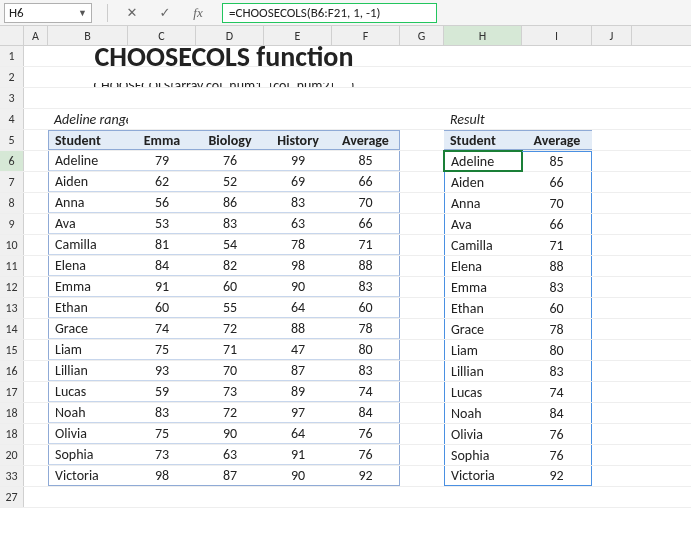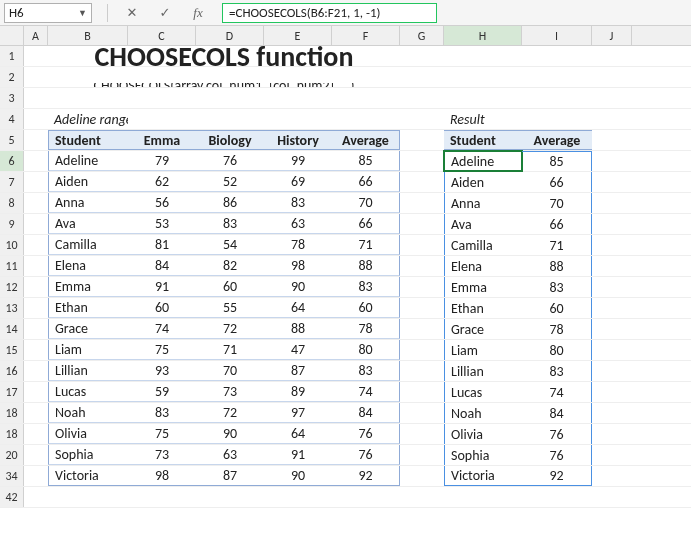--- a/index.html
+++ b/index.html
@@ -427,34 +427,34 @@
         <div class="cell cC src-rowline">73</div>
         <div class="cell cD src-rowline">63</div>
         <div class="cell cE src-rowline">91</div>
         <div class="cell cF src-right src-rowline">76</div>
         <div class="cell cG"></div>
         <div class="cell cH spill-left">Sophia</div>
         <div class="cell cI spill-right">76</div>
         <div class="cell cJ"></div>
       </div>
       <div class="row">
-        <div class="rh">34</div>
+        <div class="rh">33</div>
         <div class="cell cA"></div>
         <div class="cell cB src-left src-last">Victoria</div>
         <div class="cell cC src-last">98</div>
         <div class="cell cD src-last">87</div>
         <div class="cell cE src-last">90</div>
         <div class="cell cF src-right src-last">92</div>
         <div class="cell cG"></div>
         <div class="cell cH spill-left spill-bottom">Victoria</div>
         <div class="cell cI spill-right spill-bottom">92</div>
         <div class="cell cJ"></div>
       </div>
       <div class="row">
-        <div class="rh">42</div>
+        <div class="rh">27</div>
         <div class="cell cA"></div>
         <div class="cell cB"></div>
         <div class="cell cC"></div>
         <div class="cell cD"></div>
         <div class="cell cE"></div>
         <div class="cell cF"></div>
         <div class="cell cG"></div>
         <div class="cell cH"></div>
         <div class="cell cI"></div>
         <div class="cell cJ"></div>

